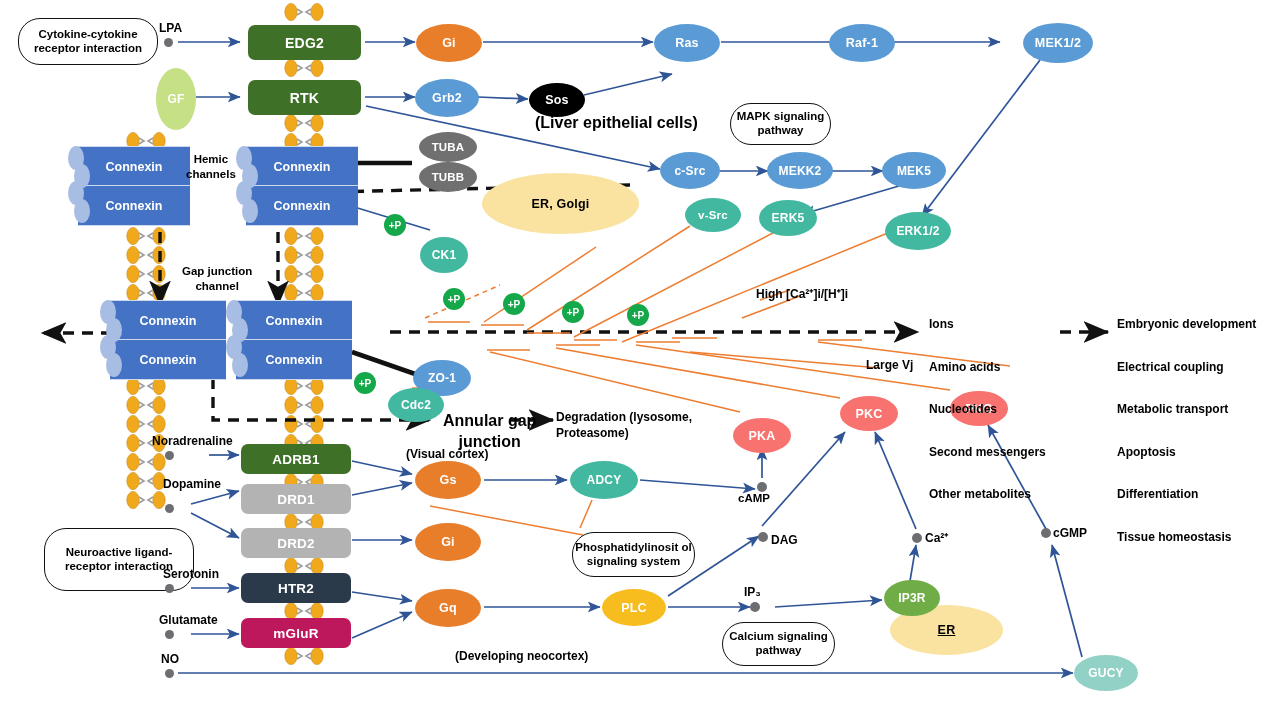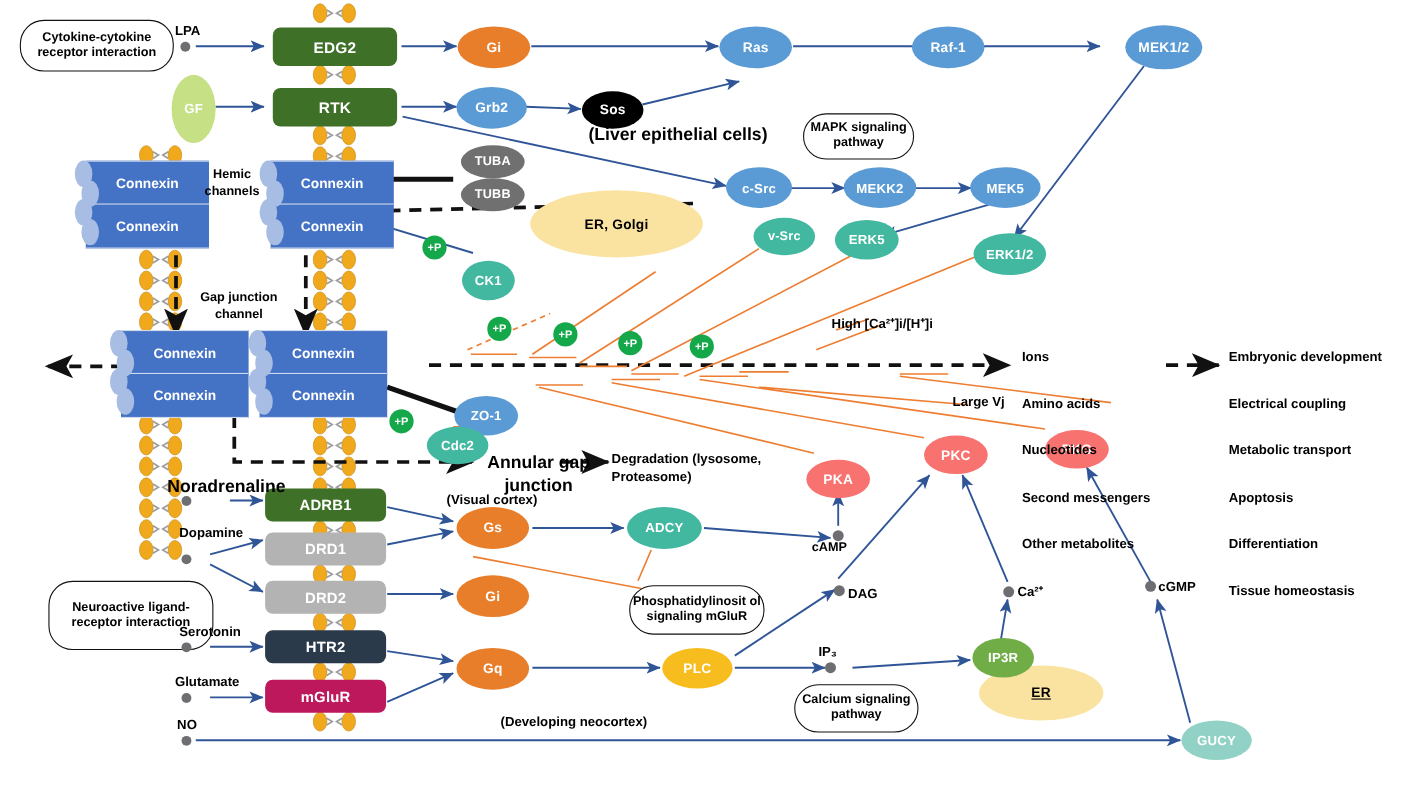--- a/index.html
+++ b/index.html
@@ -251,21 +251,21 @@
     <span>MAPK signaling
 pathway</span>
   </div>
   <div class="roundbox" style="left:44px;top:528px;width:150px;height:63px;font-size:11.5px;">
     <span>Neuroactive
 ligand-receptor
 interaction</span>
   </div>
   <div class="roundbox" style="left:572px;top:532px;width:123px;height:45px;font-size:11.5px;">
     <span>Phosphatidylinosit
-ol signaling mGluR</span>
+ol signaling system</span>
   </div>
   <div class="roundbox" style="left:722px;top:622px;width:113px;height:44px;font-size:11.5px;">
     <span>Calcium signaling
 pathway</span>
   </div>
 
   <div class="node rectR" style="left:248px;top:25px;width:113px;height:35px;background:#3f7027;font-size:14px;">
     <span>EDG2</span>
   </div>
   <div class="node rectR" style="left:248px;top:80px;width:113px;height:35px;background:#3f7027;font-size:14px;">
@@ -393,21 +393,21 @@
   <div class="pchip" style="left:627px;top:304px;width:22px;height:22px;">
       <span>+P</span>
     </div>
   <div class="pchip" style="left:354px;top:372px;width:22px;height:22px;">
       <span>+P</span>
     </div>
 
   <div class="lbl" style="left:159px;top:21px;font-size:12px;">LPA</div>
   <div class="dot" style="left:164px;top:38px;width:9px;height:9px;"></div>
 
-  <div class="lbl" style="left:152px;top:434px;font-size:16px;">Noradrenaline</div>
+  <div class="lbl" style="left:152px;top:434px;font-size:12px;">Noradrenaline</div>
   <div class="dot" style="left:165px;top:451px;width:9px;height:9px;"></div>
 
   <div class="lbl" style="left:163px;top:477px;font-size:12px;">Dopamine</div>
   <div class="dot" style="left:165px;top:504px;width:9px;height:9px;"></div>
 
   <div class="lbl" style="left:163px;top:567px;font-size:12px;">Serotonin</div>
   <div class="dot" style="left:165px;top:584px;width:9px;height:9px;"></div>
 
   <div class="lbl" style="left:159px;top:613px;font-size:12px;">Glutamate</div>
   <div class="dot" style="left:165px;top:630px;width:9px;height:9px;"></div>

